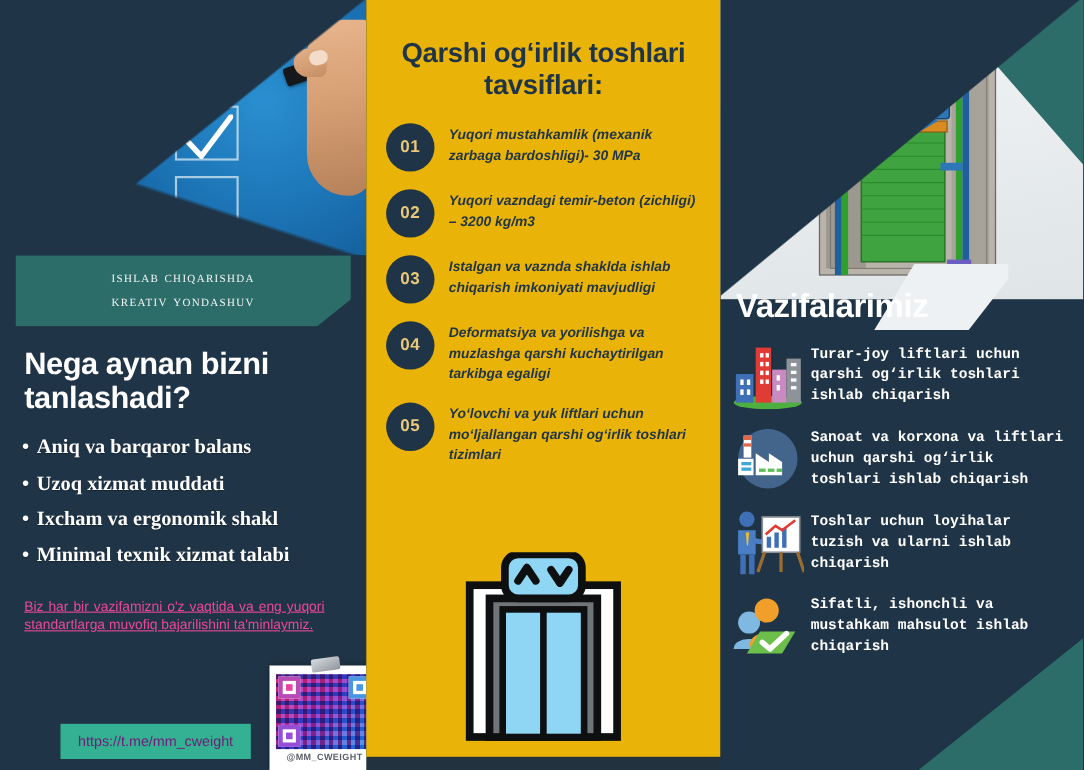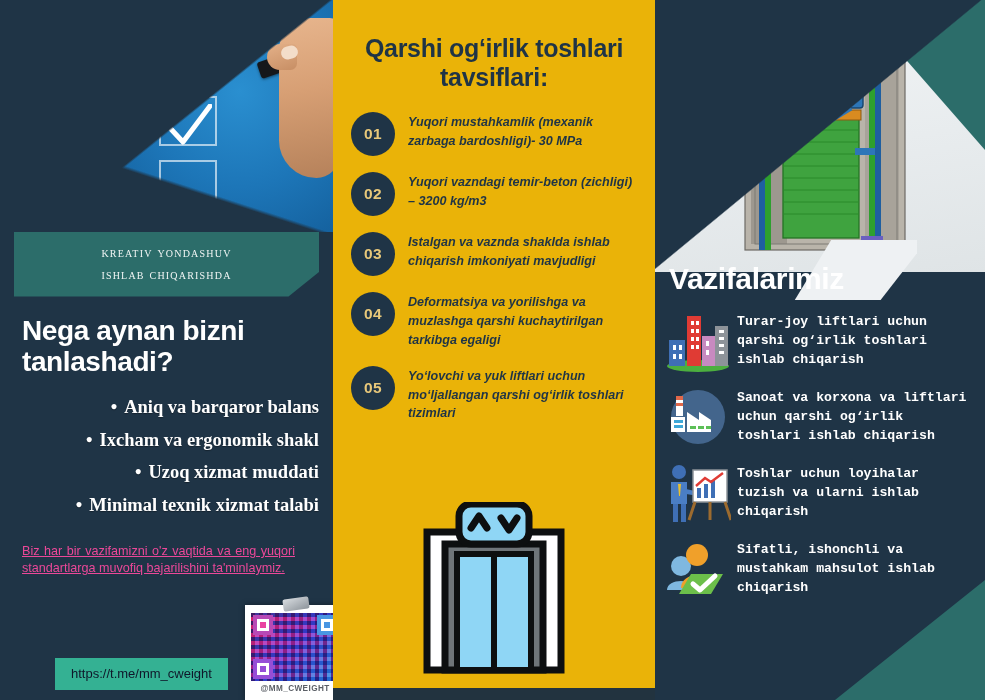--- a/index.html
+++ b/index.html
@@ -106,21 +106,20 @@
     margin:18px 0 0 8px;
     color:#ffffff;
     font-size:28px;
     font-weight:bold;
     line-height:1.12;
     letter-spacing:-0.4px;
   }
   .bullets {
     list-style:none;
     margin:14px 0 0 6px;
-    text-align:right;
   }
   .bullets li {
     font-family:"Liberation Serif", serif;
     color:#ffffff;
     font-size:18.5px;
     font-weight:bold;
     line-height:1.0;
     padding:7px 0;
     text-shadow:0 1px 1px rgba(0,0,0,.35);
   }
@@ -132,21 +131,21 @@
     margin:22px 24px 0 8px;
     color:#ec4899;
     font-size:12.6px;
     line-height:1.35;
     text-align:justify;
     text-decoration:underline;
   }
   .urlbar {
     position:absolute; left:55px; bottom:10px;
     background:#34b193;
-    color:#0f172a;
+    color:#701a75;
     font-size:13px;
     padding:8px 16px 9px 16px;
     white-space:nowrap;
   }
   .qr-card {
     position:absolute; right:-12px; bottom:0;
     width:100px; height:95px;
     background:#ffffff;
     box-shadow:0 0 6px rgba(0,0,0,.4);
     padding:8px 6px 12px 6px;
@@ -333,33 +332,33 @@
       <div class="cb-hand">
         <div class="cb-nail"></div>
       </div>
       <div class="left-diag"></div>
       <div class="left-diag2"></div>
     </div>
 
     <div class="left-body">
 
       <div class="kicker">
+        <span>Ishlab chiqarishda</span>
         <span>kreativ yondashuv</span>
-        <span>Ishlab chiqarishda</span>
       </div>
 
       <h1 class="main-title">
         <span>Nega aynan bizni</span><br>
         <span>tanlashadi?</span>
       </h1>
 
       <ul class="bullets">
         <li>Aniq va barqaror balans</li>
+        <li>Uzoq xizmat muddati</li>
         <li>Ixcham va ergonomik shakl</li>
-        <li>Uzoq xizmat muddati</li>
         <li>Minimal texnik xizmat talabi</li>
       </ul>
 
       <p class="promise">Biz har bir vazifamizni o'z vaqtida va eng yuqori standartlarga muvofiq bajarilishini ta'minlaymiz.</p>
     </div>
 
     <div class="urlbar">https://t.me/mm_cweight</div>
 
     <div class="qr-card">
       <div class="qr-clip"></div>

